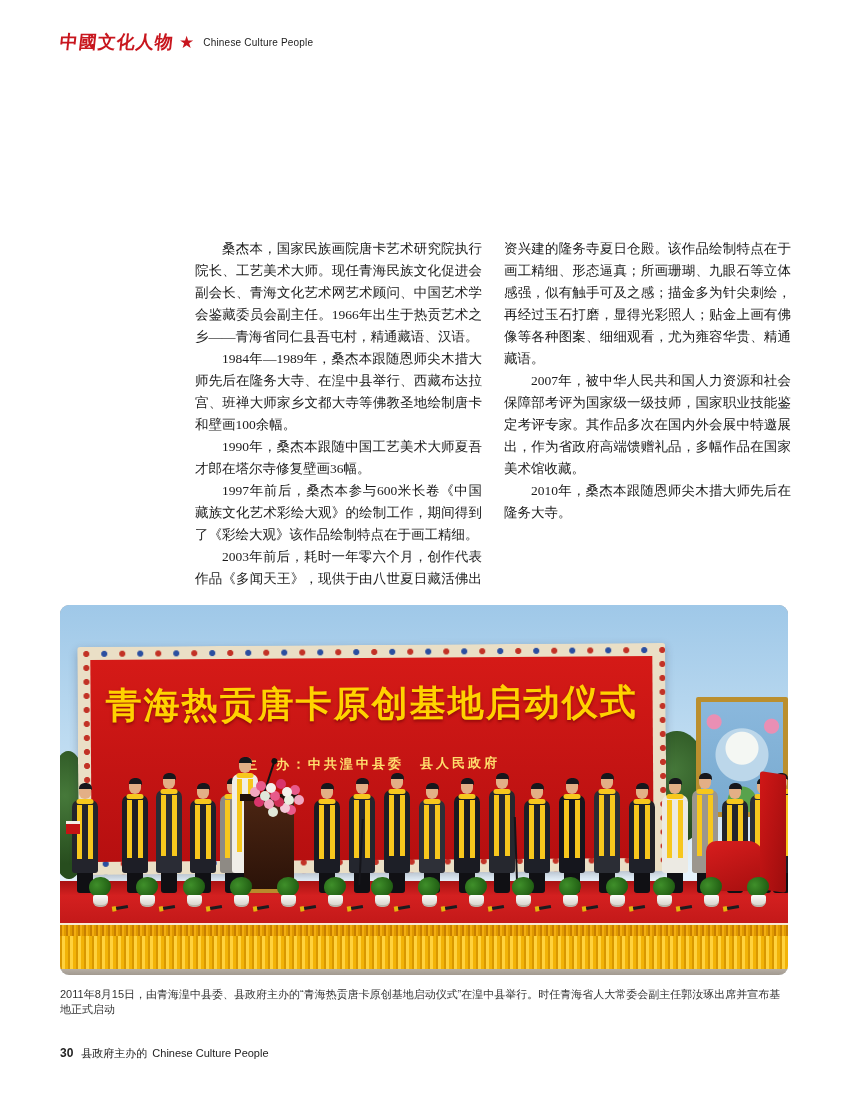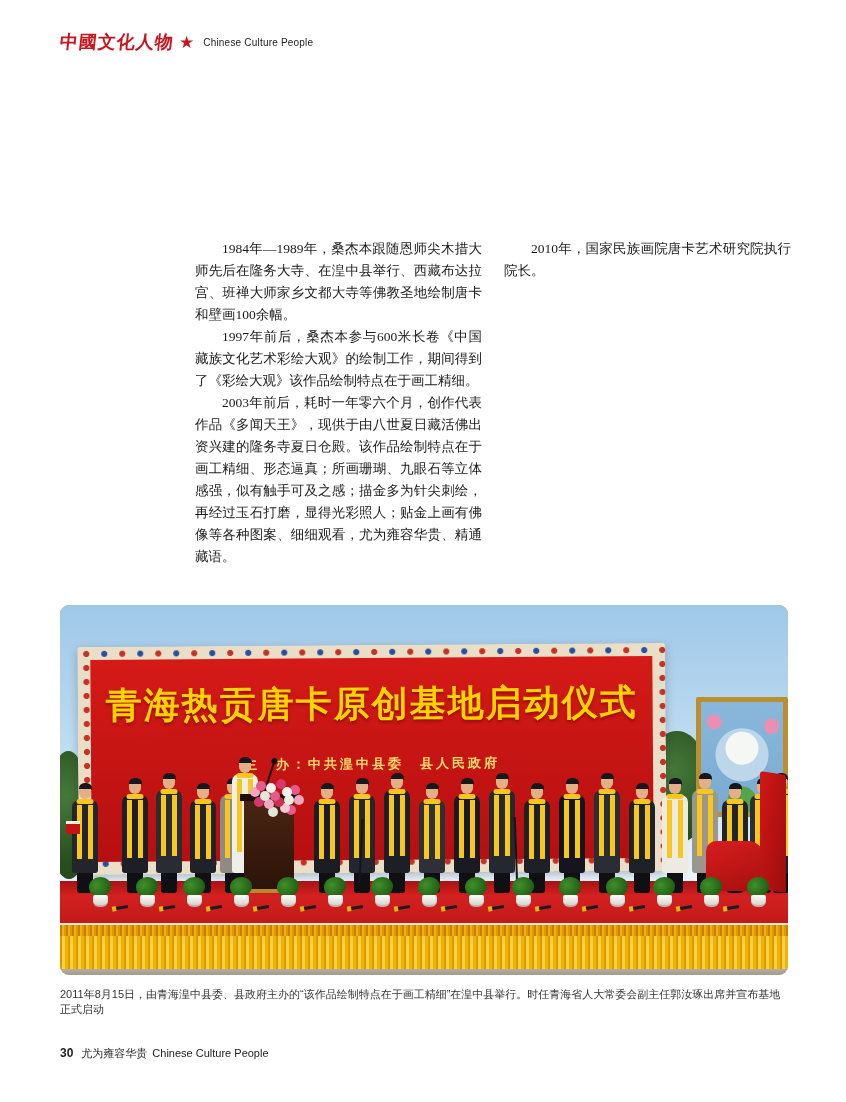--- a/index.html
+++ b/index.html
@@ -155,24 +155,27 @@
 
 <div class="page">
 
   <div class="masthead">
     <span class="logo-cn">中國文化人物</span>
     <span class="logo-star">★</span>
     <span class="logo-en">Chinese Culture People</span>
   </div>
 
   <div class="article-body" id="article-body">
+      <p>桑杰本，国家民族画院唐卡艺术研究院执行院长、工艺美术大师。现任青海民族文化促进会副会长、青海文化艺术网艺术顾问、中国艺术学会鉴藏委员会副主任。1966年出生于热贡艺术之乡——青海省同仁县吾屯村，精通藏语、汉语。</p>
       <p>1984年—1989年，桑杰本跟随恩师尖木措大师先后在隆务大寺、在湟中县举行、西藏布达拉宫、班禅大师家乡文都大寺等佛教圣地绘制唐卡和壁画100余幅。</p>
+      <p>1990年，桑杰本跟随中国工艺美术大师夏吾才郎在塔尔寺修复壁画36幅。</p>
       <p>1997年前后，桑杰本参与600米长卷《中国藏族文化艺术彩绘大观》的绘制工作，期间得到了《彩绘大观》该作品绘制特点在于画工精细。</p>
       <p>2003年前后，耗时一年零六个月，创作代表作品《多闻天王》，现供于由八世夏日藏活佛出资兴建的隆务寺夏日仓殿。该作品绘制特点在于画工精细、形态逼真；所画珊瑚、九眼石等立体感强，似有触手可及之感；描金多为针尖刺绘，再经过玉石打磨，显得光彩照人；贴金上画有佛像等各种图案、细细观看，尤为雍容华贵、精通藏语。</p>
-      <p>2010年，国家民族画院唐卡艺术研究院执行院长。</p>
+      <p>2007年，被中华人民共和国人力资源和社会保障部考评为国家级一级技师，国家职业技能鉴定考评专家。其作品多次在国内外会展中特邀展出，作为省政府高端馈赠礼品，多幅作品在国家美术馆收藏。</p>
+      <p>2010年，桑杰本跟随恩师尖木措大师先后在隆务大寺。</p>
     </div>
 
   <div class="photo">
     <div class="sky"></div>
     <div class="tree t1"></div>
     <div class="tree t2"></div>
     <div class="tree t3"></div>
     <div class="thangka"></div>
 
     <div class="billboard">
@@ -481,21 +484,21 @@
           <div class="leaves"></div>
           <div class="pot"></div>
         </div>
       </div>
 
     <div class="skirt-top"></div>
     <div class="skirt"></div>
     <div class="ground"></div>
   </div>
 
-  <div class="caption">2011年8月15日，由青海湟中县委、县政府主办的“该作品绘制特点在于画工精细”在湟中县举行。时任青海省人大常委会副主任郭汝琢出席并宣布基地正式启动</div>
+  <div class="caption">2011年8月15日，由青海湟中县委、县政府主办的“青海热贡唐卡原创基地启动仪式”在湟中县举行。时任青海省人大常委会副主任郭汝琢出席并宣布基地正式启动</div>
 
   <div class="footer">
     <span class="pageno">30</span>
-    <span class="mag-cn">尤为雍容华贵</span>
+    <span class="mag-cn">县政府主办的</span>
     <span class="mag-en">Chinese Culture People</span>
   </div>
 
 </div>
 
 </body></html>

